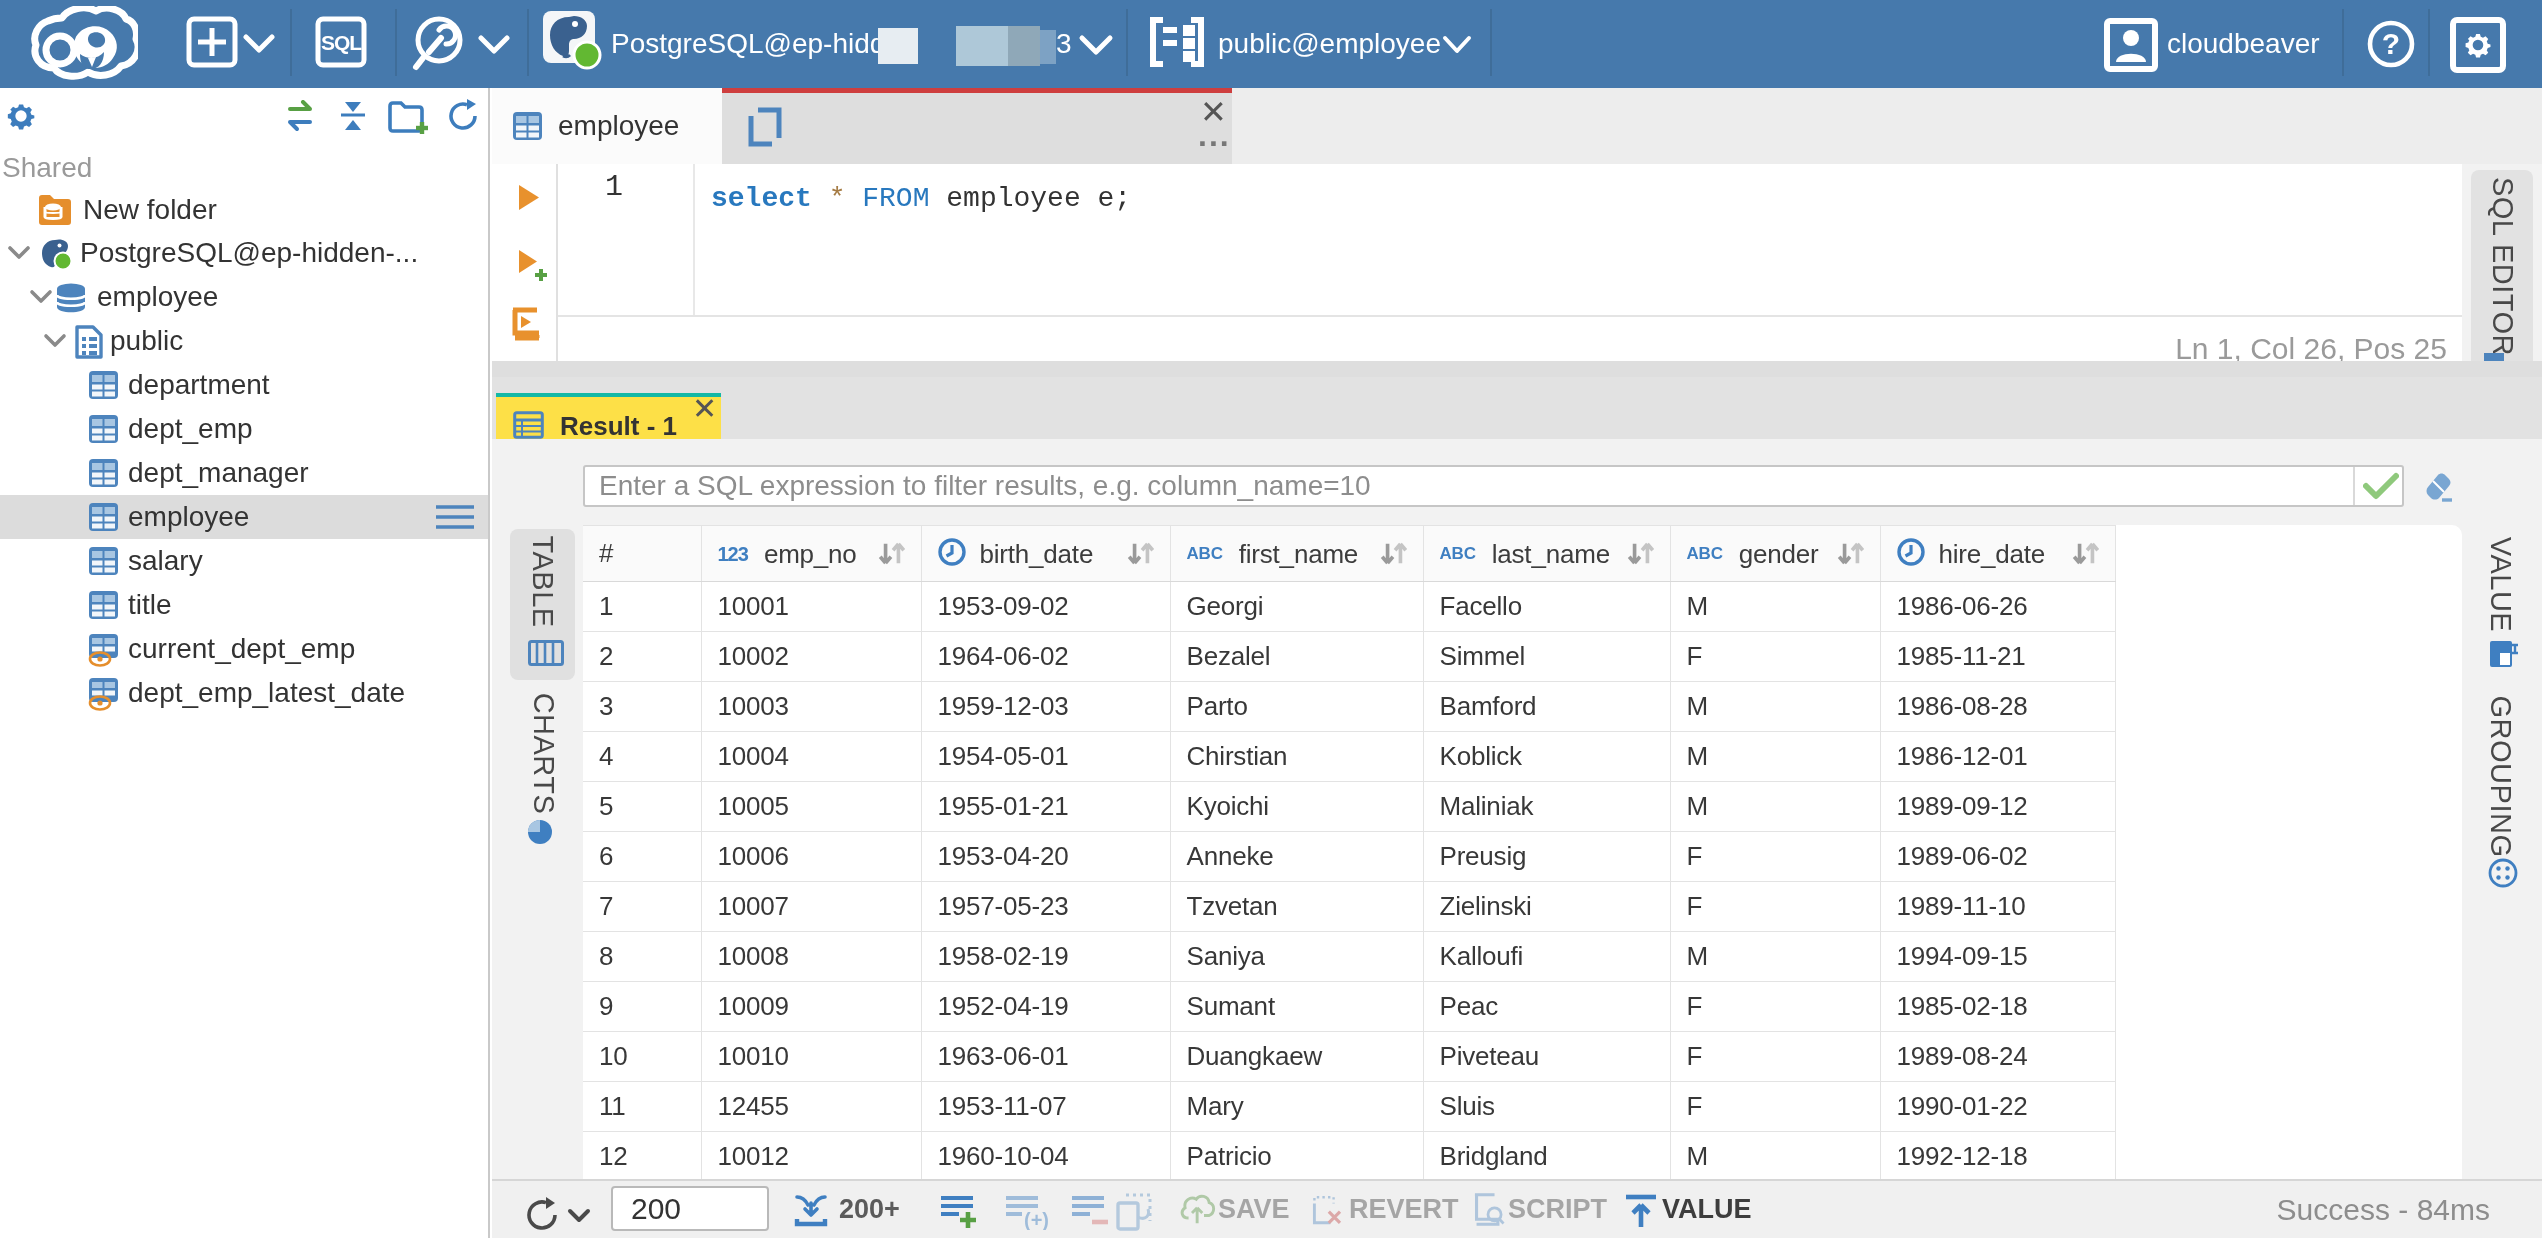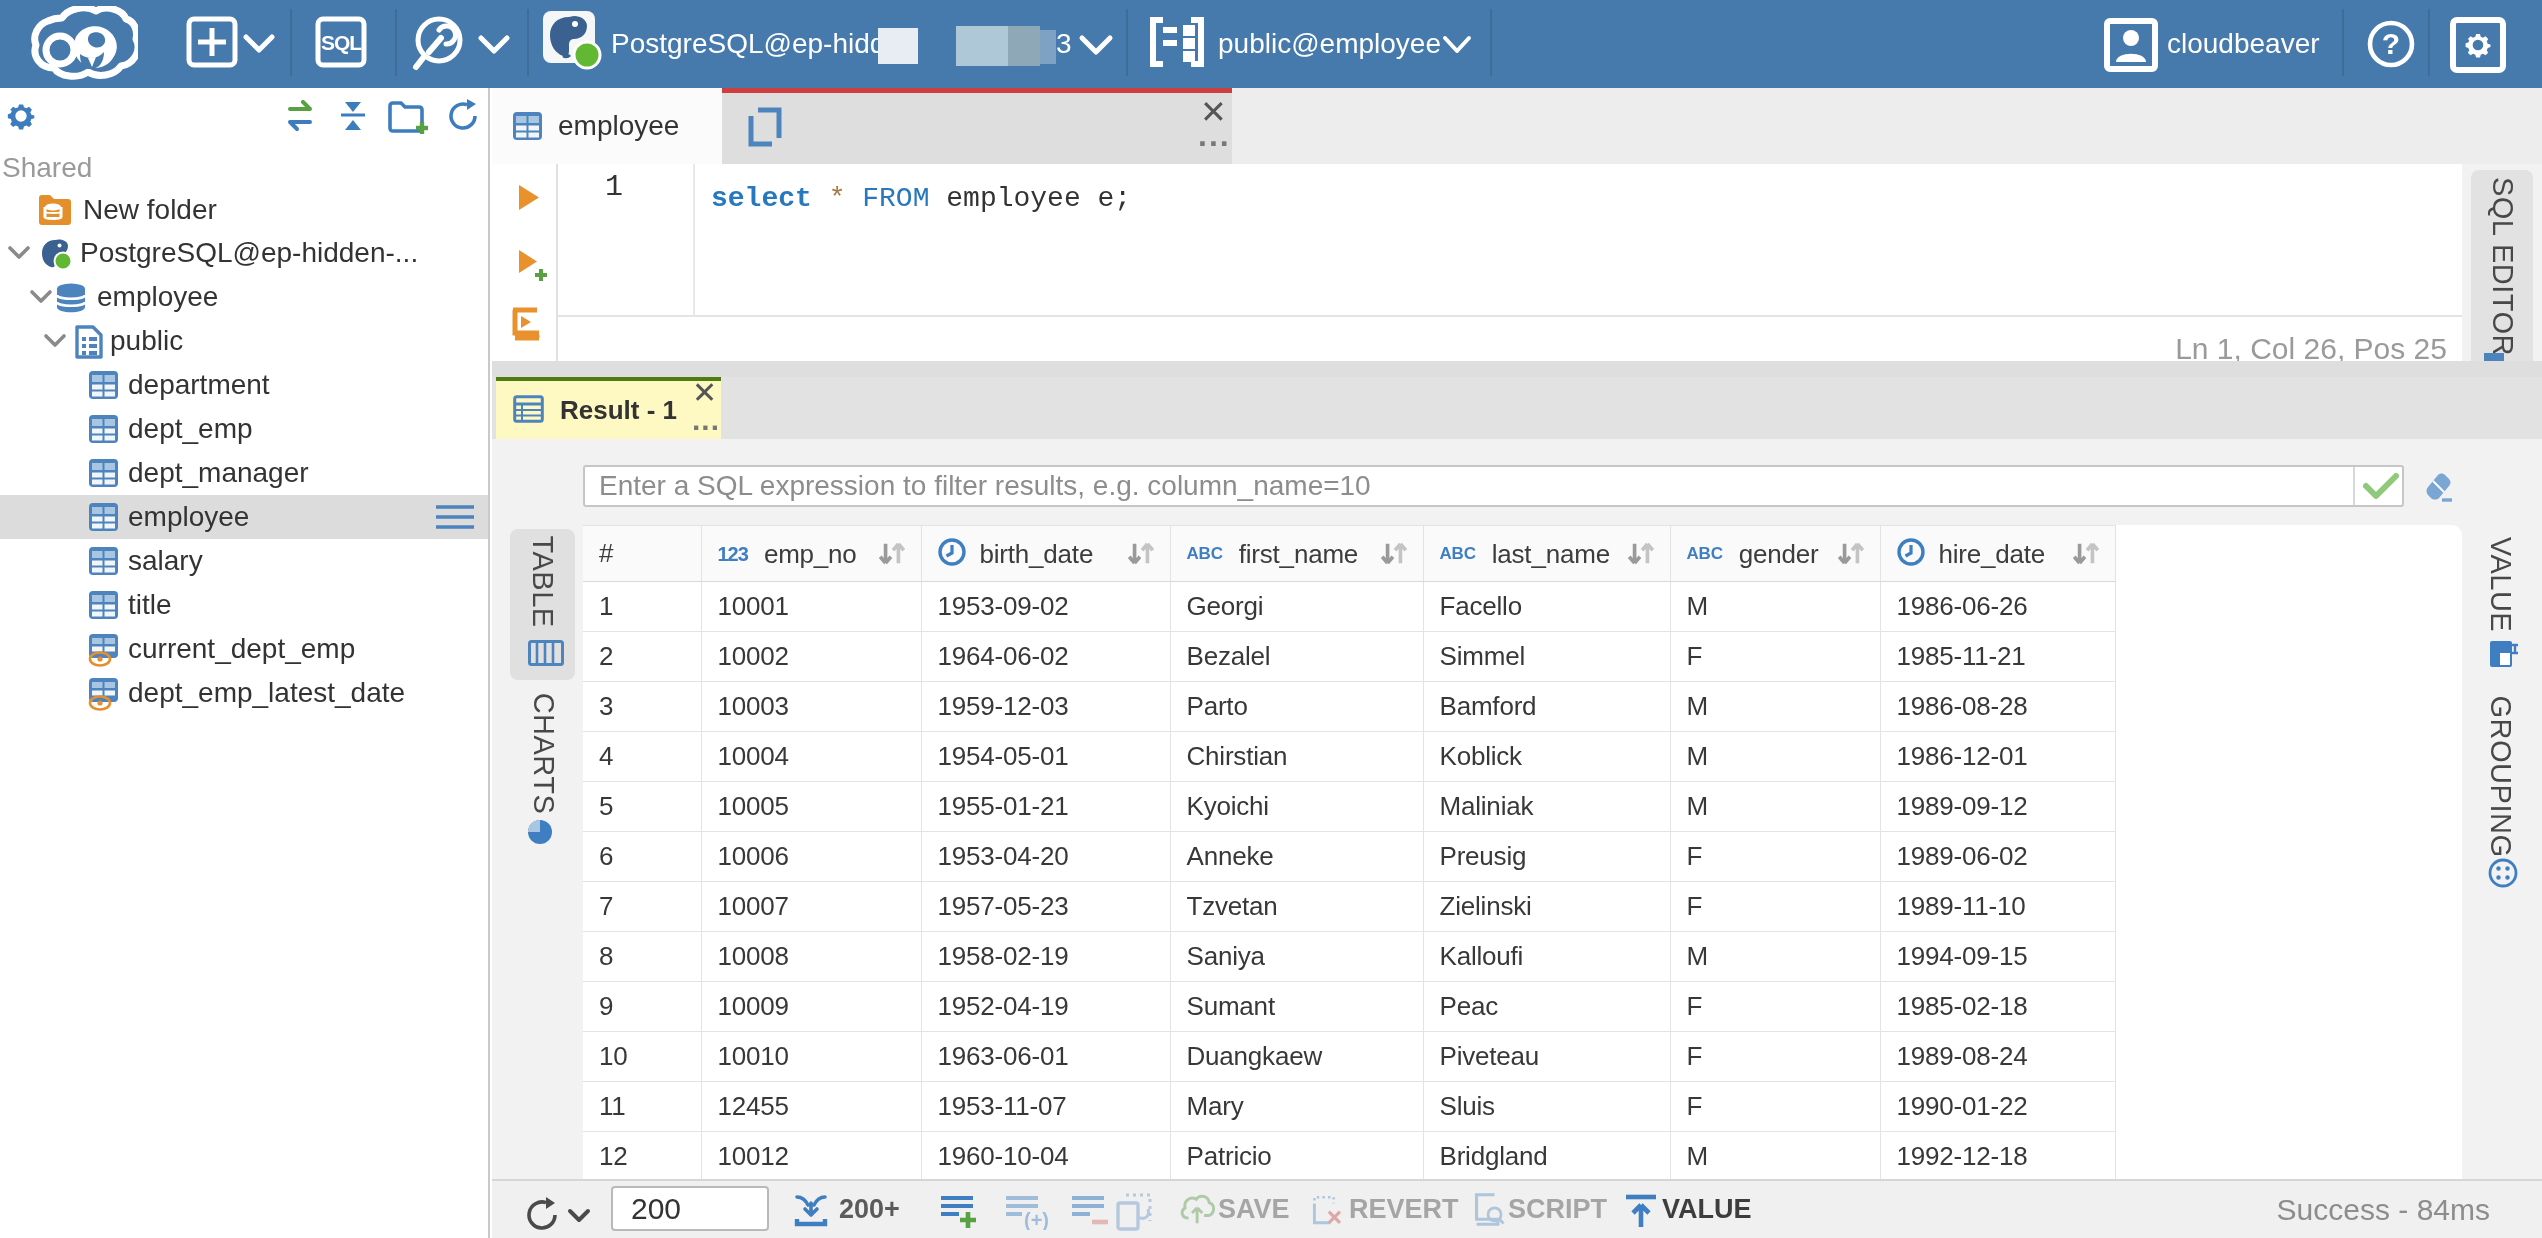--- a/index.html
+++ b/index.html
@@ -340,21 +340,21 @@
 
     <div class="abs" style="right:95px;top:168px;font-size:30px;color:#9a9a9a">Ln 1, Col 26, Pos 25</div>
 
     <div class="abs" style="left:1970px;top:0;width:80px;height:197px;background:#f2f2f2"></div>
     <div class="abs" style="left:1979px;top:6px;width:62px;height:191px;background:#e2e2e2;border-radius:8px 8px 0 0"></div>
     <div class="abs vtext" style="left:1880px;top:86px;width:260px;text-align:center">SQL EDITOR</div>
     <div class="abs" style="left:1992px;top:189px;width:20px;height:8px;background:#4d84bd"></div>
   </div>
   <div id="splitter"></div>
   <div id="rtabbar">
-    <div class="abs" style="left:4px;top:0;width:225px;height:62px;background:#fef9c3;border-top:4px solid #4d7c0f">
+    <div class="abs" style="left:4px;top:16px;width:225px;height:62px;background:#fde047;border-top:4px solid #14b8a6">
       <svg class="abs" style="left:17px;top:14px" width="31" height="28" viewBox="0 0 31 28">
         <rect x="1.7" y="1.7" width="27.6" height="24.6" rx="2" fill="none" stroke="#4d84bd" stroke-width="3"></rect>
         <line x1="1.7" y1="9" x2="29.3" y2="9" stroke="#4d84bd" stroke-width="3"></line>
         <line x1="1.7" y1="15" x2="29.3" y2="15" stroke="#4d84bd" stroke-width="2"></line>
         <line x1="1.7" y1="20.5" x2="29.3" y2="20.5" stroke="#4d84bd" stroke-width="2"></line>
         <line x1="9" y1="9" x2="9" y2="27" stroke="#4d84bd" stroke-width="2"></line>
       </svg>
       <div class="abs" style="left:64px;top:0;height:58px;line-height:58px;font-size:26px;font-weight:bold;color:#333">Result - 1</div>
       <div class="abs" style="left:196px;top:-6px;font-size:30px;color:#555">✕</div>
       <div class="abs" style="left:196px;top:22px;font-size:30px;font-weight:bold;color:#777;letter-spacing:1px">...</div>

